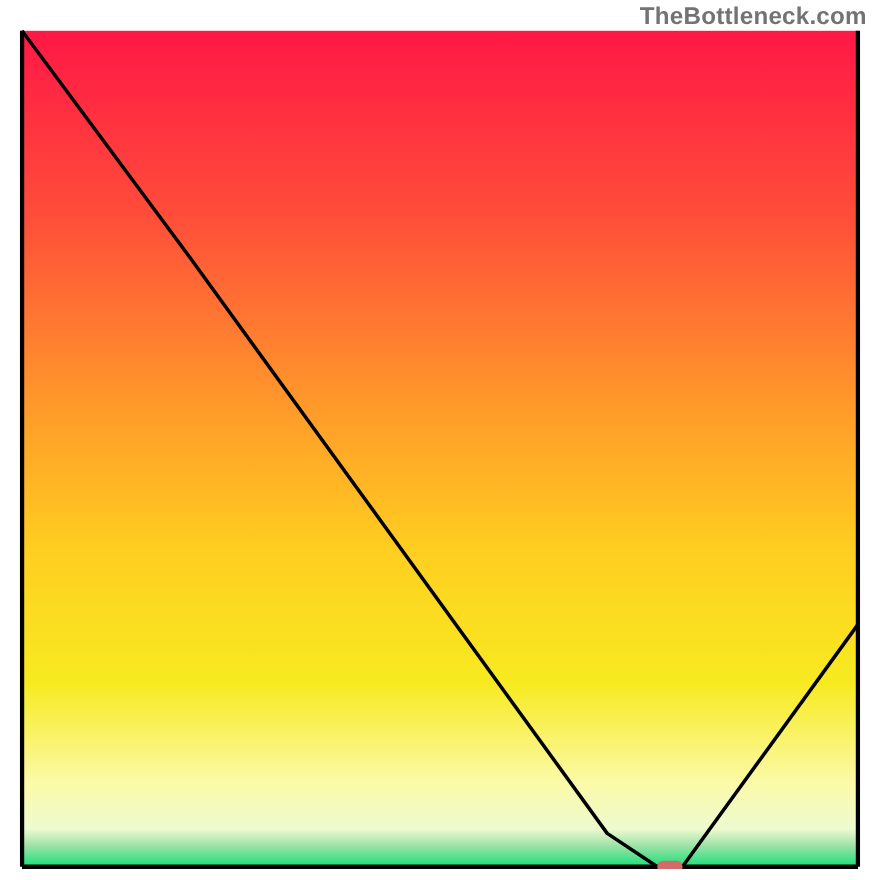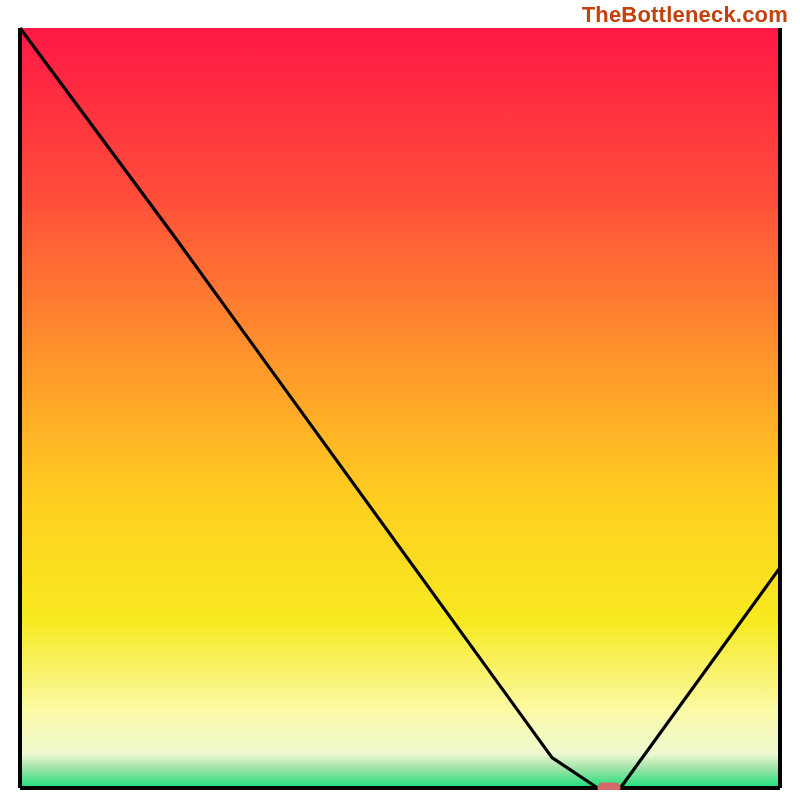--- a/index.html
+++ b/index.html
@@ -14,21 +14,21 @@
     position: relative;
     width: 800px;
     height: 800px;
   }
   .watermark {
     position: absolute;
     top: 2px;
     right: 12px;
     font-size: 22px;
     font-weight: 600;
-    color: #c2410c;
+    color: #737373;
     letter-spacing: 0.2px;
     z-index: 5;
   }
   svg.plot {
     position: absolute;
     top: 26px;
     left: 18px;
     display: block;
   }
 </style>

